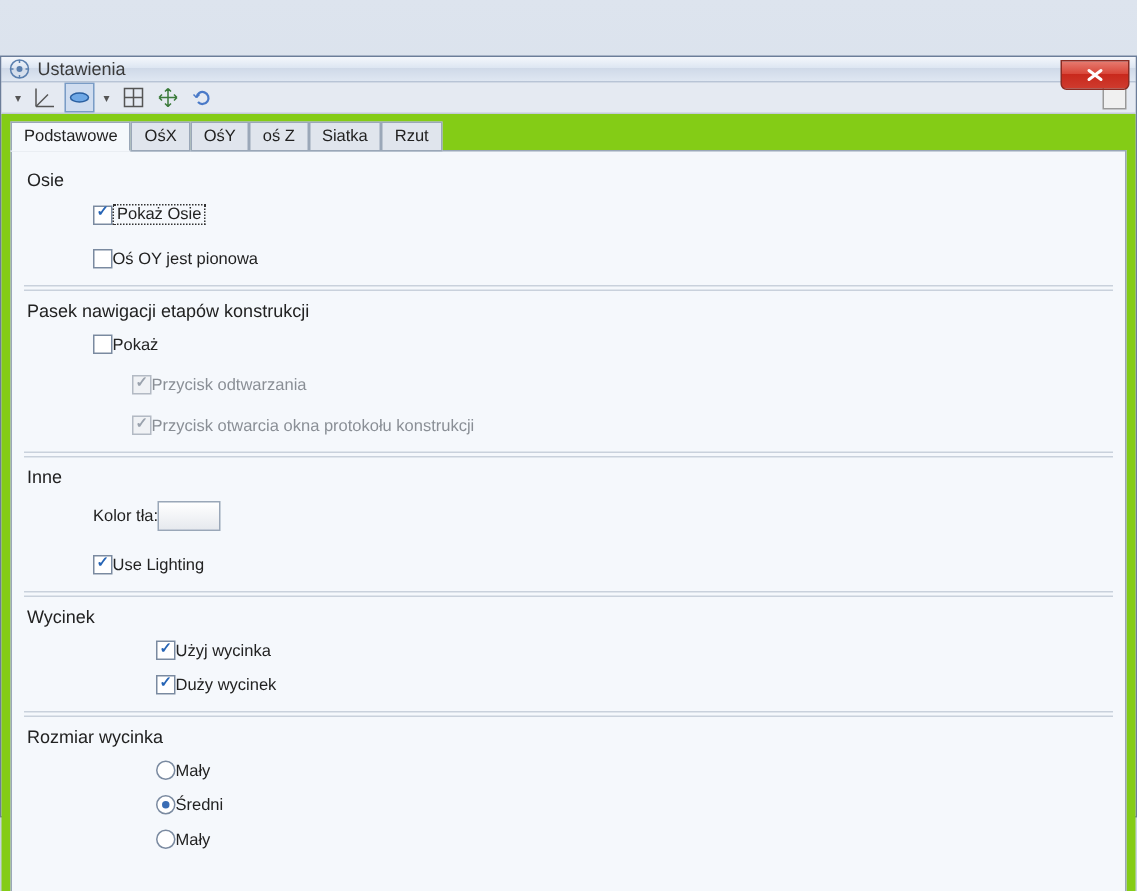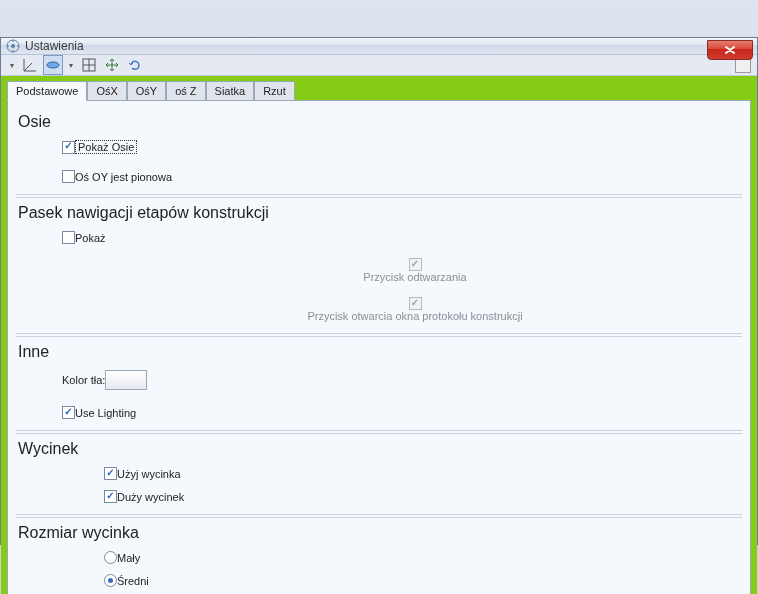--- a/index.html
+++ b/index.html
@@ -112,31 +112,31 @@
 }
 .group {
   border-top: 1px solid #c9d1dc;
   border-bottom: 1px solid #c9d1dc;
   padding: 4px 0 8px 0;
   margin-bottom: 2px;
 }
 .group:first-child { border-top: none; }
 .group-title {
   color: #222;
-  font-size: 16px;
+  font-size: 12px;
   padding: 2px 0 6px 2px;
 }
 .row {
   display: flex;
   align-items: center;
   padding: 3px 0 3px 46px;
   gap: 0;
   color: #222;
 }
-.row.disabled { color: #8a8f96; flex-direction: column; }
+.row.disabled { color: #8a8f96; }
 .row.indent2 { padding-left: 72px; }
 .checkbox {
   width: 13px; height: 13px;
   border: 1px solid #7a8aa0;
   background: #fff;
   display: flex; align-items: center; justify-content: center;
   font-size: 10px;
   line-height: 1;
 }
 .checkbox.checked::after {

